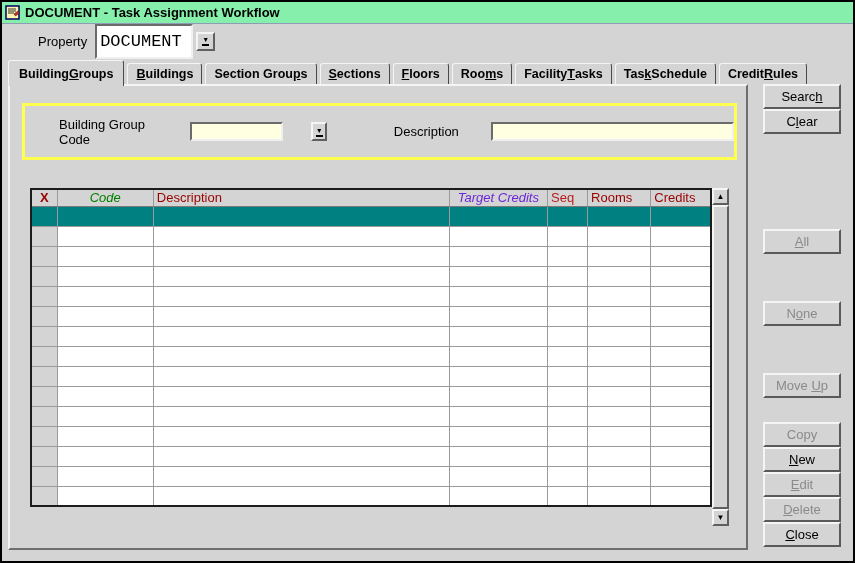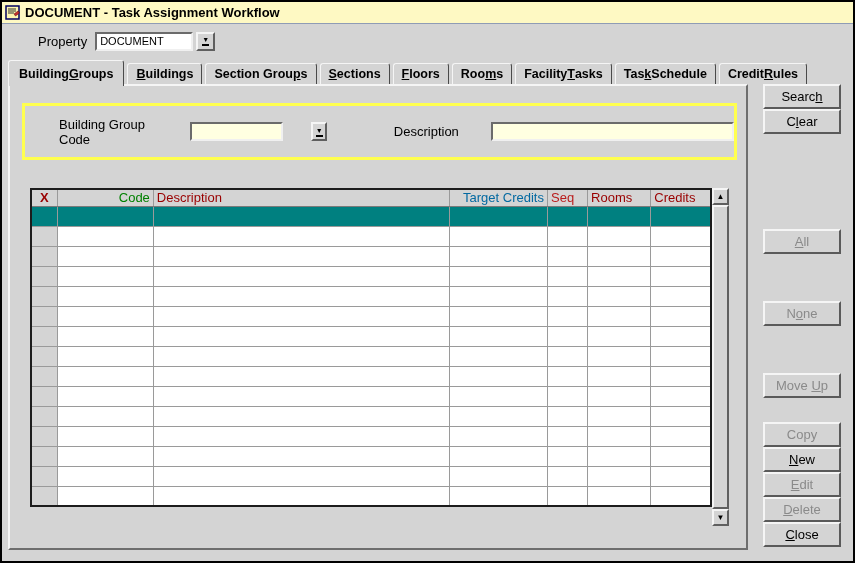--- a/index.html
+++ b/index.html
@@ -20,21 +20,21 @@
   .titlebar .title-text { font-weight:bold; font-size:13px; color:#000; }
   .app-icon { width:16px; height:16px; display:inline-block; }
 
   
   .raised { background:#d4d4d4; border:2px solid; border-color:#f5f5f5 #5f5f5f #5f5f5f #f5f5f5; }
   .sunken { border:2px solid; border-color:#6b6b6b #f0f0f0 #f0f0f0 #6b6b6b; background:#fff; }
 
   
   .prop-row { position:absolute; left:36px; top:28px; height:22px; display:flex; align-items:center; }
   .prop-row .label { margin-right:8px; }
-  .prop-field { width:98px; height:19px; font-family:Liberation Sans, sans-serif; font-size:11px; padding:0 3px; outline:none; }
+  .prop-field { width:98px; height:35px; font-family:Liberation Mono, monospace; font-size:17px; padding:0 3px; outline:none; }
   .combo-btn {
     width:19px; height:19px; margin-left:3px; display:flex; flex-direction:column;
     align-items:center; justify-content:center; cursor:default; padding:0;
   }
   .dd-glyph { font-size:7px; line-height:7px; border-bottom:2px solid #000; padding-bottom:1px; display:inline-block; }
 
   
   .tab-strip { position:absolute; left:6px; top:56px; height:26px; display:flex; align-items:flex-end; gap:3px; z-index:3;font-weight:bold; }
   .tab {
     height:21px; padding:0 8px; display:flex; align-items:center; white-space:nowrap;
@@ -110,21 +110,21 @@
     font-family:"Liberation Sans",sans-serif; font-size:13px; color:#000; cursor:default;
   }
   button.btn3d.disabled { color:#8a8a8a; }
   .u { text-decoration:underline; }
 </style>
 </head>
 <body>
 
 <div class="window">
 
-  <div class="titlebar" style="background: #fef9c3;">
+  <div class="titlebar" style="background: #86efac;">
     <span class="app-icon">
       <svg width="16" height="16" viewBox="0 0 16 16">
         <rect x="1" y="1" width="13" height="13" fill="#fdf6b0" stroke="#000060" stroke-width="1.5"></rect>
         <path d="M3 4 h8 M3 6 h8 M3 8 h6" stroke="#303030" stroke-width="1"></path>
         <path d="M9 9 l4 -3 l1.5 2 l-4 3 z" fill="#c03030" stroke="#600000" stroke-width="0.5"></path>
       </svg>
     </span>
     <span class="title-text">DOCUMENT - Task Assignment Workflow</span>
   </div>
 
@@ -194,23 +194,23 @@
       </button>
       <span class="gap20"></span>
       <span class="label">Description</span>
       <input class="cream-field desc-field sunken" type="text" value="" style="">
     </div>
 
     <table class="grid">
       <thead>
         <tr>
             <th style="color: rgb(153, 0, 0); text-align: center;">X</th>
-            <th style="color: rgb(0, 128, 0); text-align: right;">Code</th>
+            <th style="color: rgb(0, 128, 0); text-align: center; font-style: italic;">Code</th>
             <th style="color: rgb(153, 0, 0); text-align: left;">Description</th>
-            <th style="color: #0369a1; text-align: right;">Target Credits</th>
+            <th style="color: #6d28d9; text-align: center; font-style: italic;">Target Credits</th>
             <th style="color: #b91c1c; text-align: left;">Seq</th>
             <th style="color: rgb(153, 0, 0); text-align: left;">Rooms</th>
             <th style="color: rgb(153, 0, 0); text-align: left;">Credits</th>
           </tr>
       </thead>
       <tbody>
           <tr>
             <td class="xcol" style="background: rgb(0, 128, 128);"></td>
             <td style="background: rgb(0, 128, 128);"></td>
             <td style="background: rgb(0, 128, 128);"></td>

